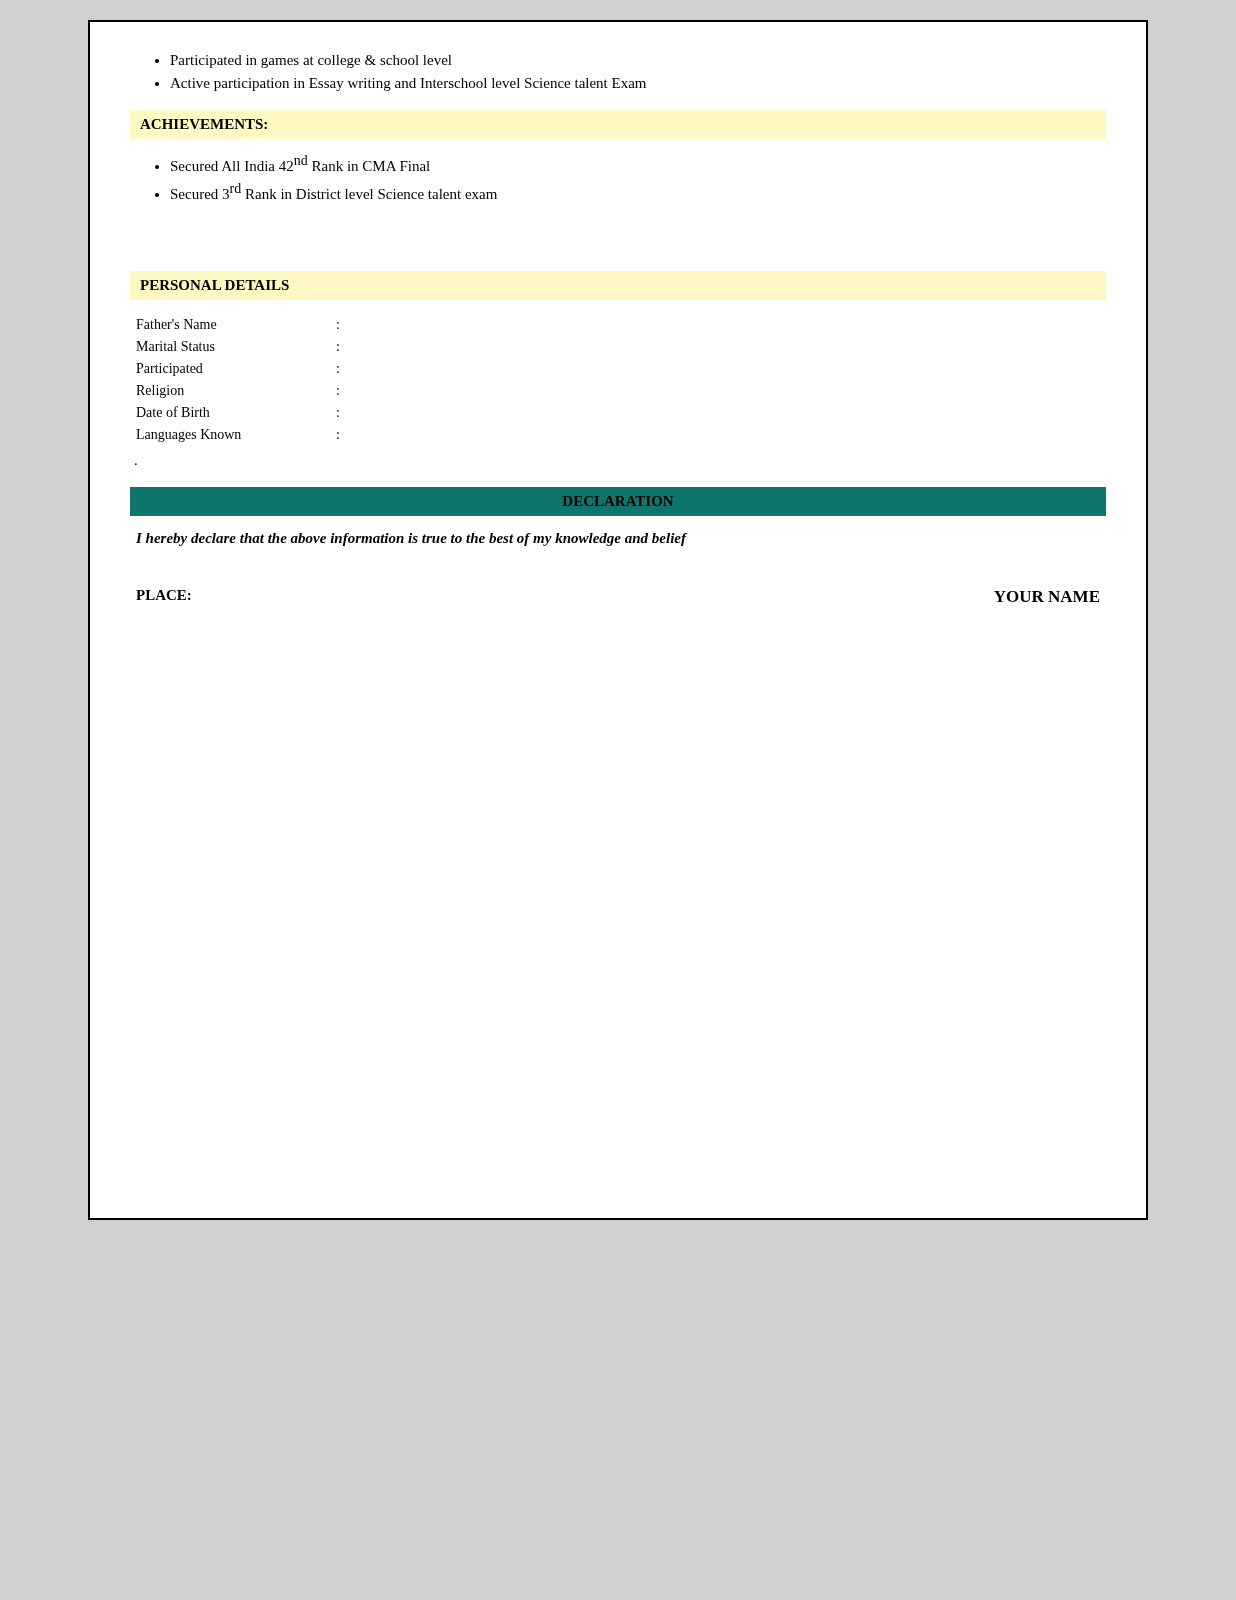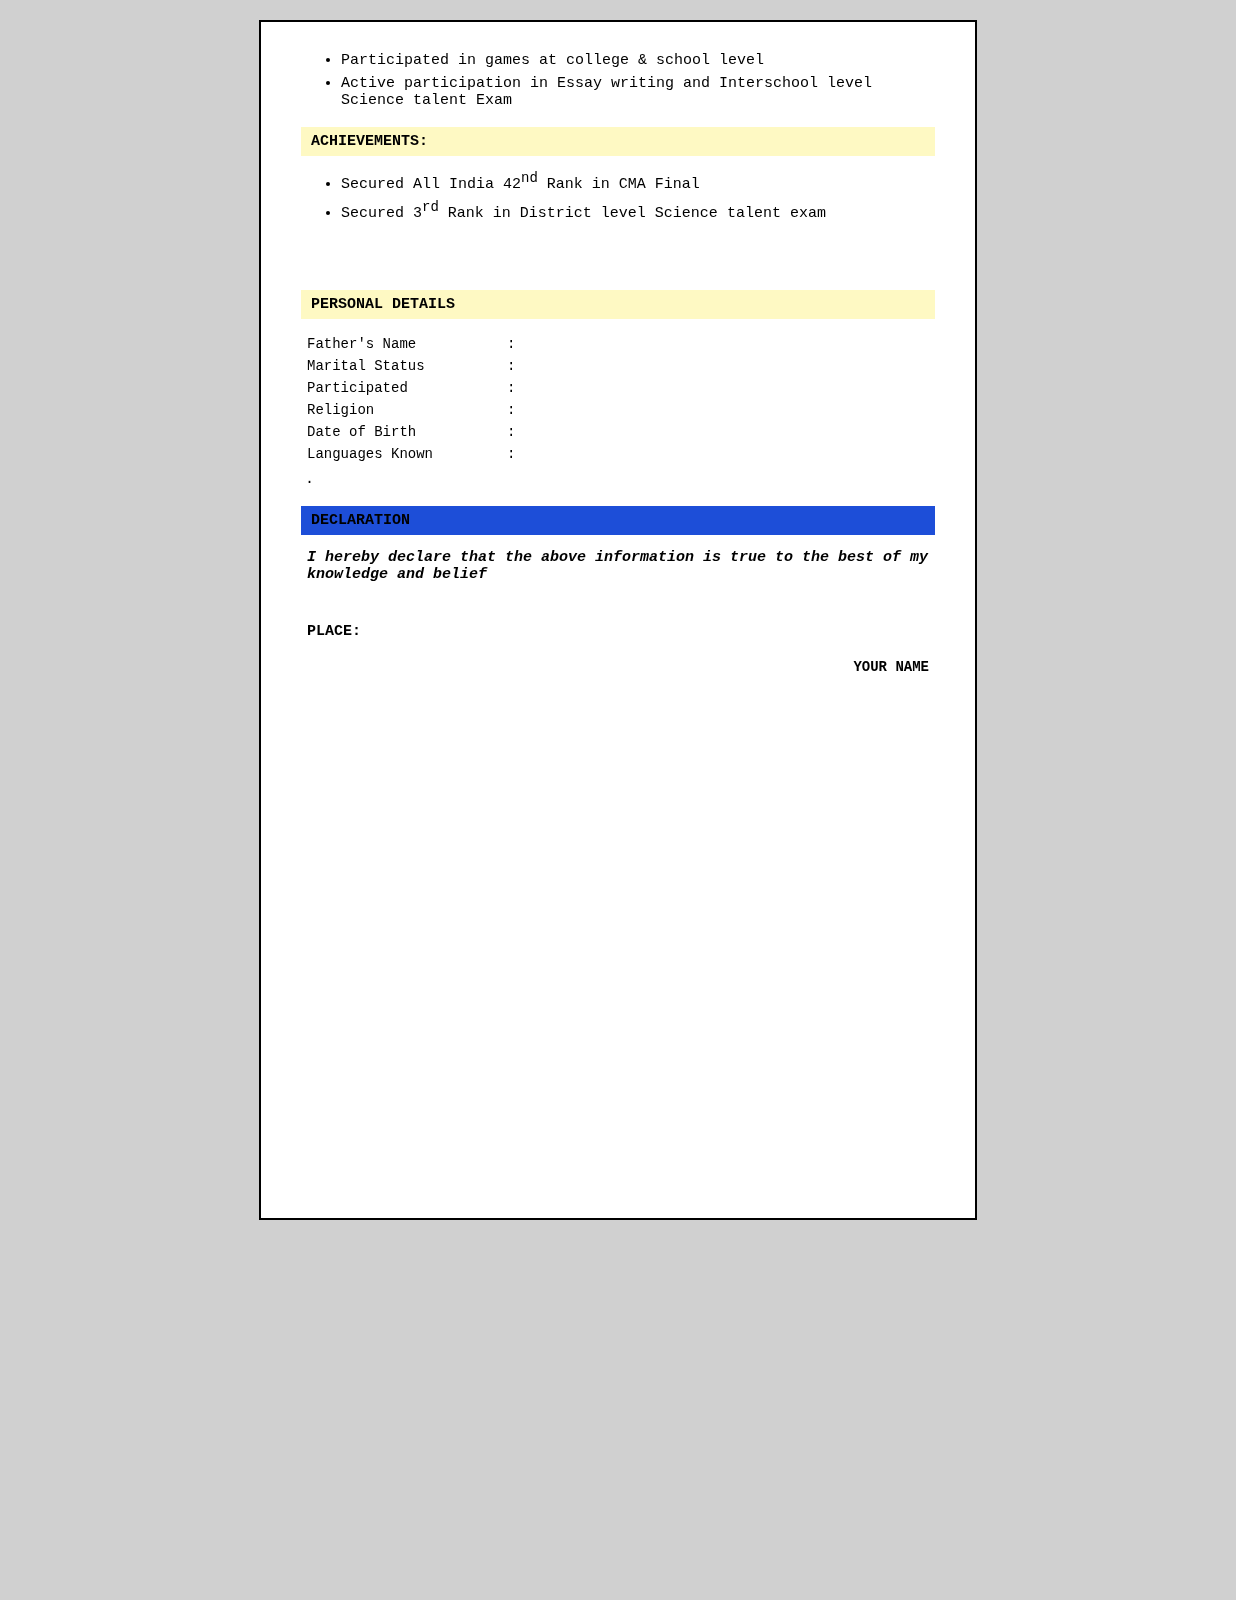--- a/index.html
+++ b/index.html
@@ -13,26 +13,25 @@
       display: flex;
       justify-content: center;
       align-items: flex-start;
       min-height: 100vh;
       padding: 20px;
       font-family: 'Times New Roman', Times, serif;
     }
 
     .page {
       background: #ffffff;
-      width: 718px;
+      width: 1060px;
       min-height: 1200px;
       border: 2px solid #000000;
       padding: 30px 40px;
       position: relative;
-      font-family: Liberation Mono, monospace;
     }
 
     .bullet-list {
       list-style: disc;
       padding-left: 40px;
       margin-bottom: 10px;
     }
 
     .bullet-list li {
       font-size: 15px;
@@ -44,28 +43,28 @@
       background-color: #fef9c3;
       padding: 6px 10px;
       margin: 18px 0 14px 0;
       font-size: 15px;
       font-weight: bold;
       color: #000;
       text-transform: uppercase;
     }
 
     .section-header-center {
-      background-color: #1d4ed8;
+      background-color: #0f766e;
       padding: 6px 10px;
       margin: 18px 0 14px 0;
       font-size: 15px;
       font-weight: bold;
       color: #000;
       text-transform: uppercase;
-      text-align: left;
+      text-align: center;
     }
 
     .personal-details-table {
       width: 100%;
       border-collapse: collapse;
       margin-bottom: 6px;
     }
 
     .personal-details-table tr td {
       font-size: 14px;
@@ -104,25 +103,24 @@
       padding: 0 6px;
     }
 
     .place-label {
       font-size: 15px;
       font-weight: bold;
       color: #000;
     }
 
     .your-name {
-      font-size: 14px;
+      font-size: 17px;
       font-weight: bold;
       color: #000;
       text-align: right;
-      margin-top: 36px;
     }
 
     sup {
       font-size: 14px;
     }
 
     .achievements-spacer {
       height: 40px;
     }
   </style>

